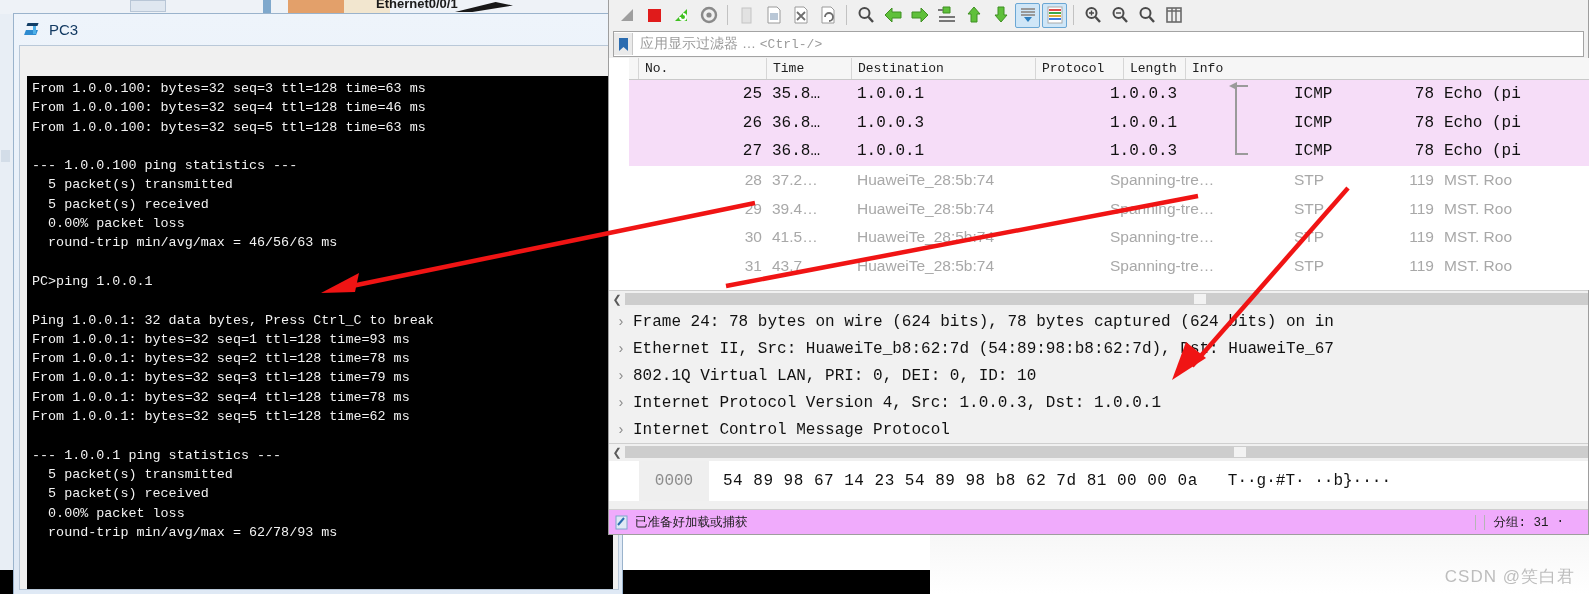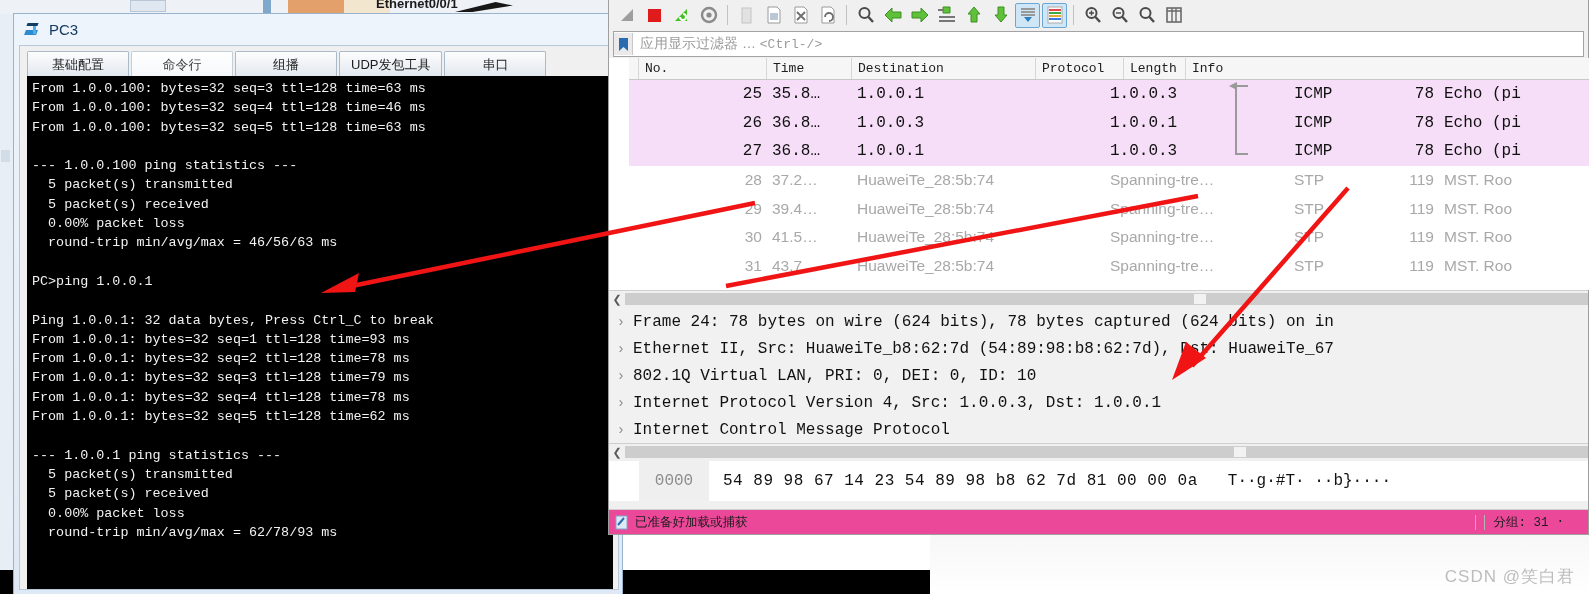--- a/index.html
+++ b/index.html
@@ -103,21 +103,21 @@
   .drow{height:27px;display:flex;align-items:center;font-family:"Liberation Mono",monospace;font-size:16px;color:#111;white-space:nowrap;}
   .drow .arw{width:24px;text-align:center;color:#8c8c8c;font-size:14px;}
 
   
   #hex{position:absolute;left:0;top:461px;width:979px;height:40px;background:#fff;display:flex;align-items:center;font-family:"Liberation Mono",monospace;font-size:16px;}
   #hex .off{width:70px;text-align:center;color:#8d8d8d;background:#efefef;height:40px;display:flex;align-items:center;justify-content:center;margin-left:30px;}
   #hex .bytes{padding-left:14px;letter-spacing:0.5px;color:#111;}
   #hex .ascii{padding-left:30px;color:#111;}
 
   
-  #ws-status{position:absolute;left:0;bottom:0;width:979px;height:24px;background:#ec4899;border-top:1px solid #cfcfcf;display:flex;align-items:center;font-size:12.5px;color:#1c1c1c;}
+  #ws-status{position:absolute;left:0;bottom:0;width:979px;height:24px;background:#f0abfc;border-top:1px solid #cfcfcf;display:flex;align-items:center;font-size:12.5px;color:#1c1c1c;}
   #ws-status .sicon{width:26px;display:flex;align-items:center;justify-content:center;}
   #ws-status .sright{margin-left:auto;display:flex;align-items:center;gap:8px;padding-right:24px;font-family:"Liberation Mono",monospace;font-size:12.5px;}
   .vsep{width:1px;height:15px;background:#b5b5b5;}
 
   
   .annot{position:absolute;pointer-events:none;}
 
   
   #wm{position:absolute;right:14px;bottom:6px;font-size:17px;color:#bdbdbd;letter-spacing:1px;}
 </style>
@@ -146,27 +146,20 @@
     <span class="pc-icon">
         <i></i>
         <i></i>
         <i></i>
       </span>
     <span class="ttl">PC3</span>
   </div>
 
   <div id="pc3-body">
 
-    <div id="tabbar">
-      <div class="tab">基础配置</div>
-      <div class="tab active">命令行</div>
-      <div class="tab">组播</div>
-      <div class="tab">UDP发包工具</div>
-      <div class="tab">串口</div>
-    </div>
 
     <div id="console"><div class="ln">From 1.0.0.100: bytes=32 seq=3 ttl=128 time=63 ms</div><div class="ln">From 1.0.0.100: bytes=32 seq=4 ttl=128 time=46 ms</div><div class="ln">From 1.0.0.100: bytes=32 seq=5 ttl=128 time=63 ms</div><div class="ln"></div><div class="ln">--- 1.0.0.100 ping statistics ---</div><div class="ln">  5 packet(s) transmitted</div><div class="ln">  5 packet(s) received</div><div class="ln">  0.00% packet loss</div><div class="ln">  round-trip min/avg/max = 46/56/63 ms</div><div class="ln"></div><div class="ln">PC&gt;ping 1.0.0.1</div><div class="ln"></div><div class="ln">Ping 1.0.0.1: 32 data bytes, Press Ctrl_C to break</div><div class="ln">From 1.0.0.1: bytes=32 seq=1 ttl=128 time=93 ms</div><div class="ln">From 1.0.0.1: bytes=32 seq=2 ttl=128 time=78 ms</div><div class="ln">From 1.0.0.1: bytes=32 seq=3 ttl=128 time=79 ms</div><div class="ln">From 1.0.0.1: bytes=32 seq=4 ttl=128 time=78 ms</div><div class="ln">From 1.0.0.1: bytes=32 seq=5 ttl=128 time=62 ms</div><div class="ln"></div><div class="ln">--- 1.0.0.1 ping statistics ---</div><div class="ln">  5 packet(s) transmitted</div><div class="ln">  5 packet(s) received</div><div class="ln">  0.00% packet loss</div><div class="ln">  round-trip min/avg/max = 62/78/93 ms</div></div>
 
   </div>
 </div>
 
 <div id="ws">
 
   <div id="ws-toolbar">
     <div class="tb">

